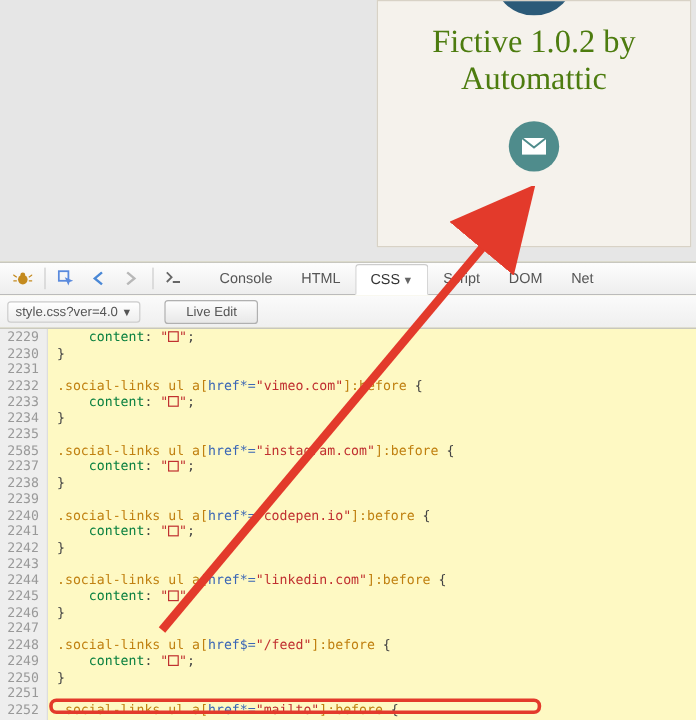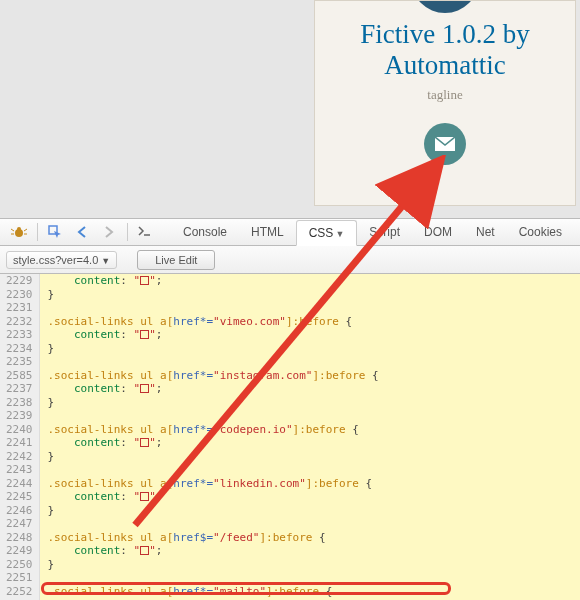--- a/index.html
+++ b/index.html
@@ -35,21 +35,21 @@
     border-radius: 50%;
     background: #2b5a78;
     margin-top: -56px;
   }
   .title {
     text-align: center;
     margin-top: 6px;
     font-family: Georgia, "Times New Roman", serif;
     font-size: 27px;
     line-height: 1.15;
-    color: #0369a1;
+    color: #4d7c0f;
     padding: 0 12px;
   }
   .tagline {
     text-align: center;
     color: #958e82;
     font-size: 13px;
     font-family: Georgia, serif;
     margin-top: 6px;
   }
   .mail-btn {
@@ -194,21 +194,20 @@
   }
 </style>
 </head>
 <body>
 
 <div class="preview-wrap">
   <div class="avatar">
     <div class="avatar-img"></div>
   </div>
   <div class="title">Fictive 1.0.2 by Automattic</div>
-  <div class="tagline">tagline</div>
   <div class="mail-btn">
     <svg width="20" height="14" viewBox="0 0 20 14">
       <rect x="0" y="0" width="20" height="14" fill="#fff"></rect>
       <path d="M0 0 L10 8 L20 0" fill="none" stroke="#4f8c8c" stroke-width="1.6"></path>
     </svg>
   </div>
 </div>
 
 <div class="devtools">
   <div class="top-toolbar">
@@ -246,21 +245,20 @@
           <line x1="6" y1="9" x2="12" y2="9" stroke="#666" stroke-width="1.5"></line>
         </svg>
     </div>
     <div style="width:12px"></div>
     <div class="tab">Console</div>
     <div class="tab">HTML</div>
     <div class="tab active"><span>CSS</span><span class="dd">▼</span></div>
     <div class="tab">Script</div>
     <div class="tab">DOM</div>
     <div class="tab">Net</div>
-    <div class="tab">Cookies</div>
   </div>
   <div class="sub-toolbar">
     <div class="file-dd"><span>style.css?ver=4.0</span><span class="dd">▼</span></div>
     <div class="live-btn">Live Edit</div>
   </div>
   <div class="code">
     <div class="gutter" id="gutter">
         <div>2229</div>
         <div>2230</div>
         <div>2231</div>

